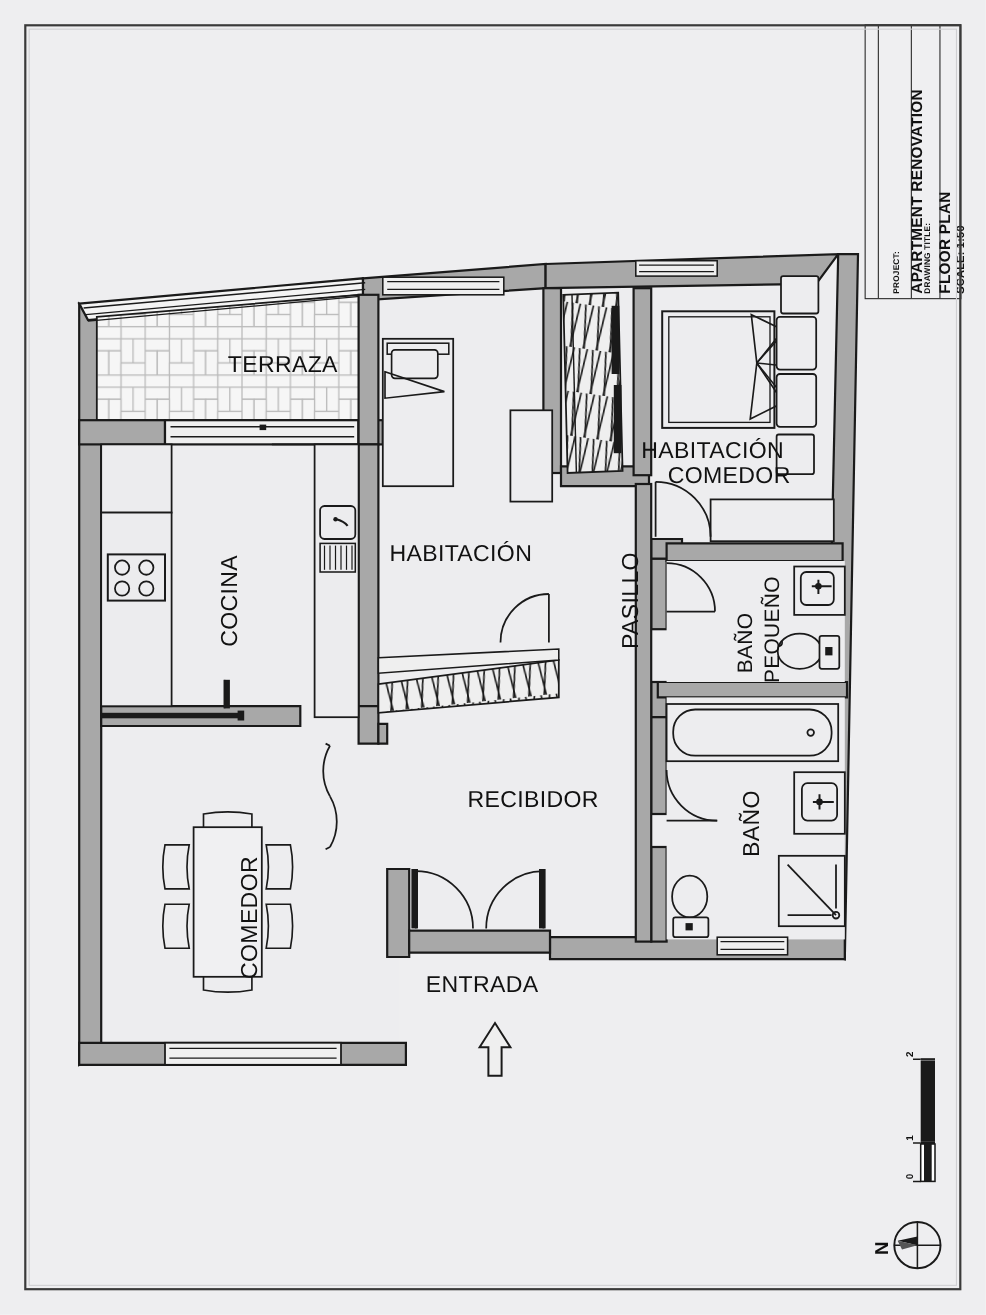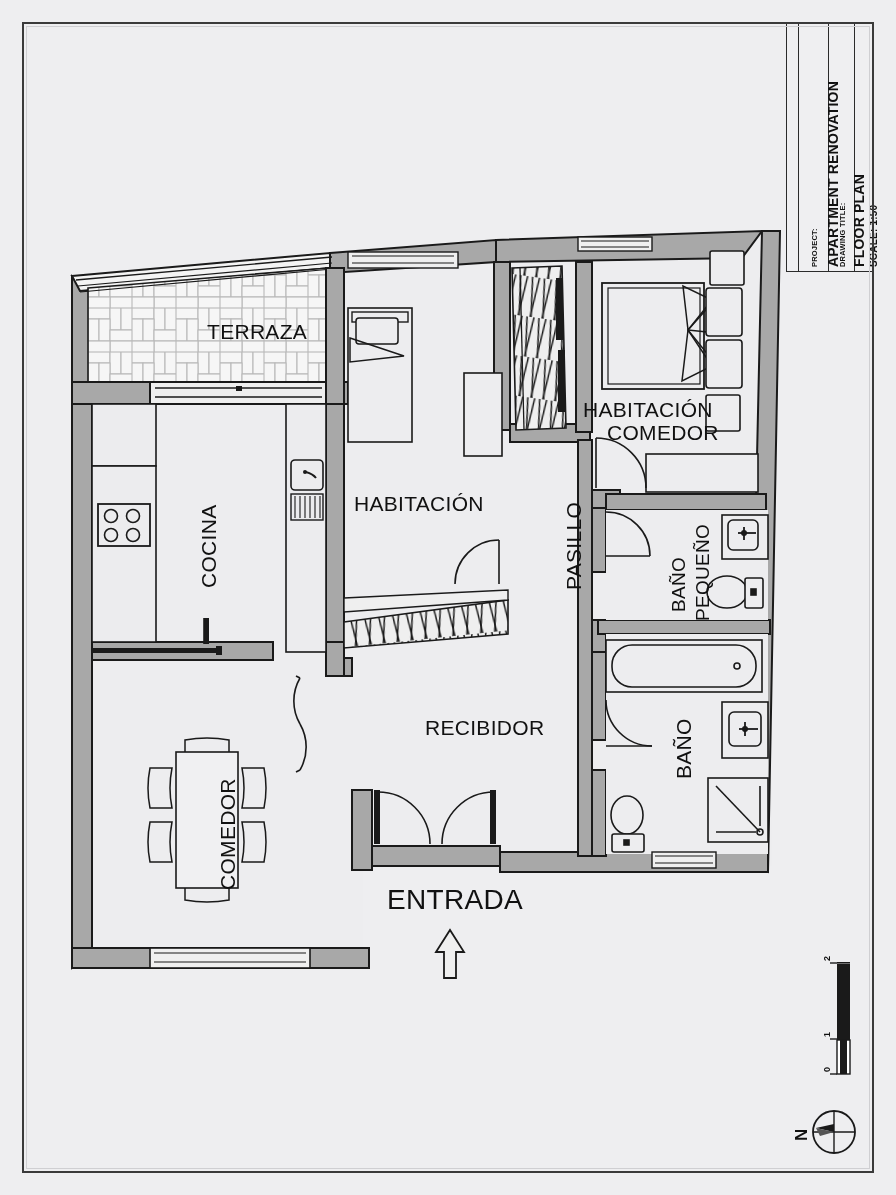--- a/index.html
+++ b/index.html
@@ -97,21 +97,21 @@
     position: absolute; font-size: 9px; color: #111; font-weight: bold;
     transform-origin: 0 0; font-family: "Liberation Sans", sans-serif;
   }
   
   #compass { position: absolute; left: 790px; top: 1106px; width: 80px; height: 56px; }
   #compass-n {
     position: absolute; left: 2px; top: 18px; font-size: 17px; font-weight: bold;
     color: #111; transform-origin: 0 0; transform: rotate(-90deg) translate(-17px, 0);
     font-family: "Liberation Sans", sans-serif;
   }
-  #entrada-label { font-size: 28px; }
+  #entrada-label { font-size: 21px; }
 </style>
 </head>
 <body>
 
 <div id="sheet">
   <div id="sheet-bg"></div>
 
   <svg id="plan" width="896" height="1195" viewBox="0 0 896 1195">
     <defs>
 

